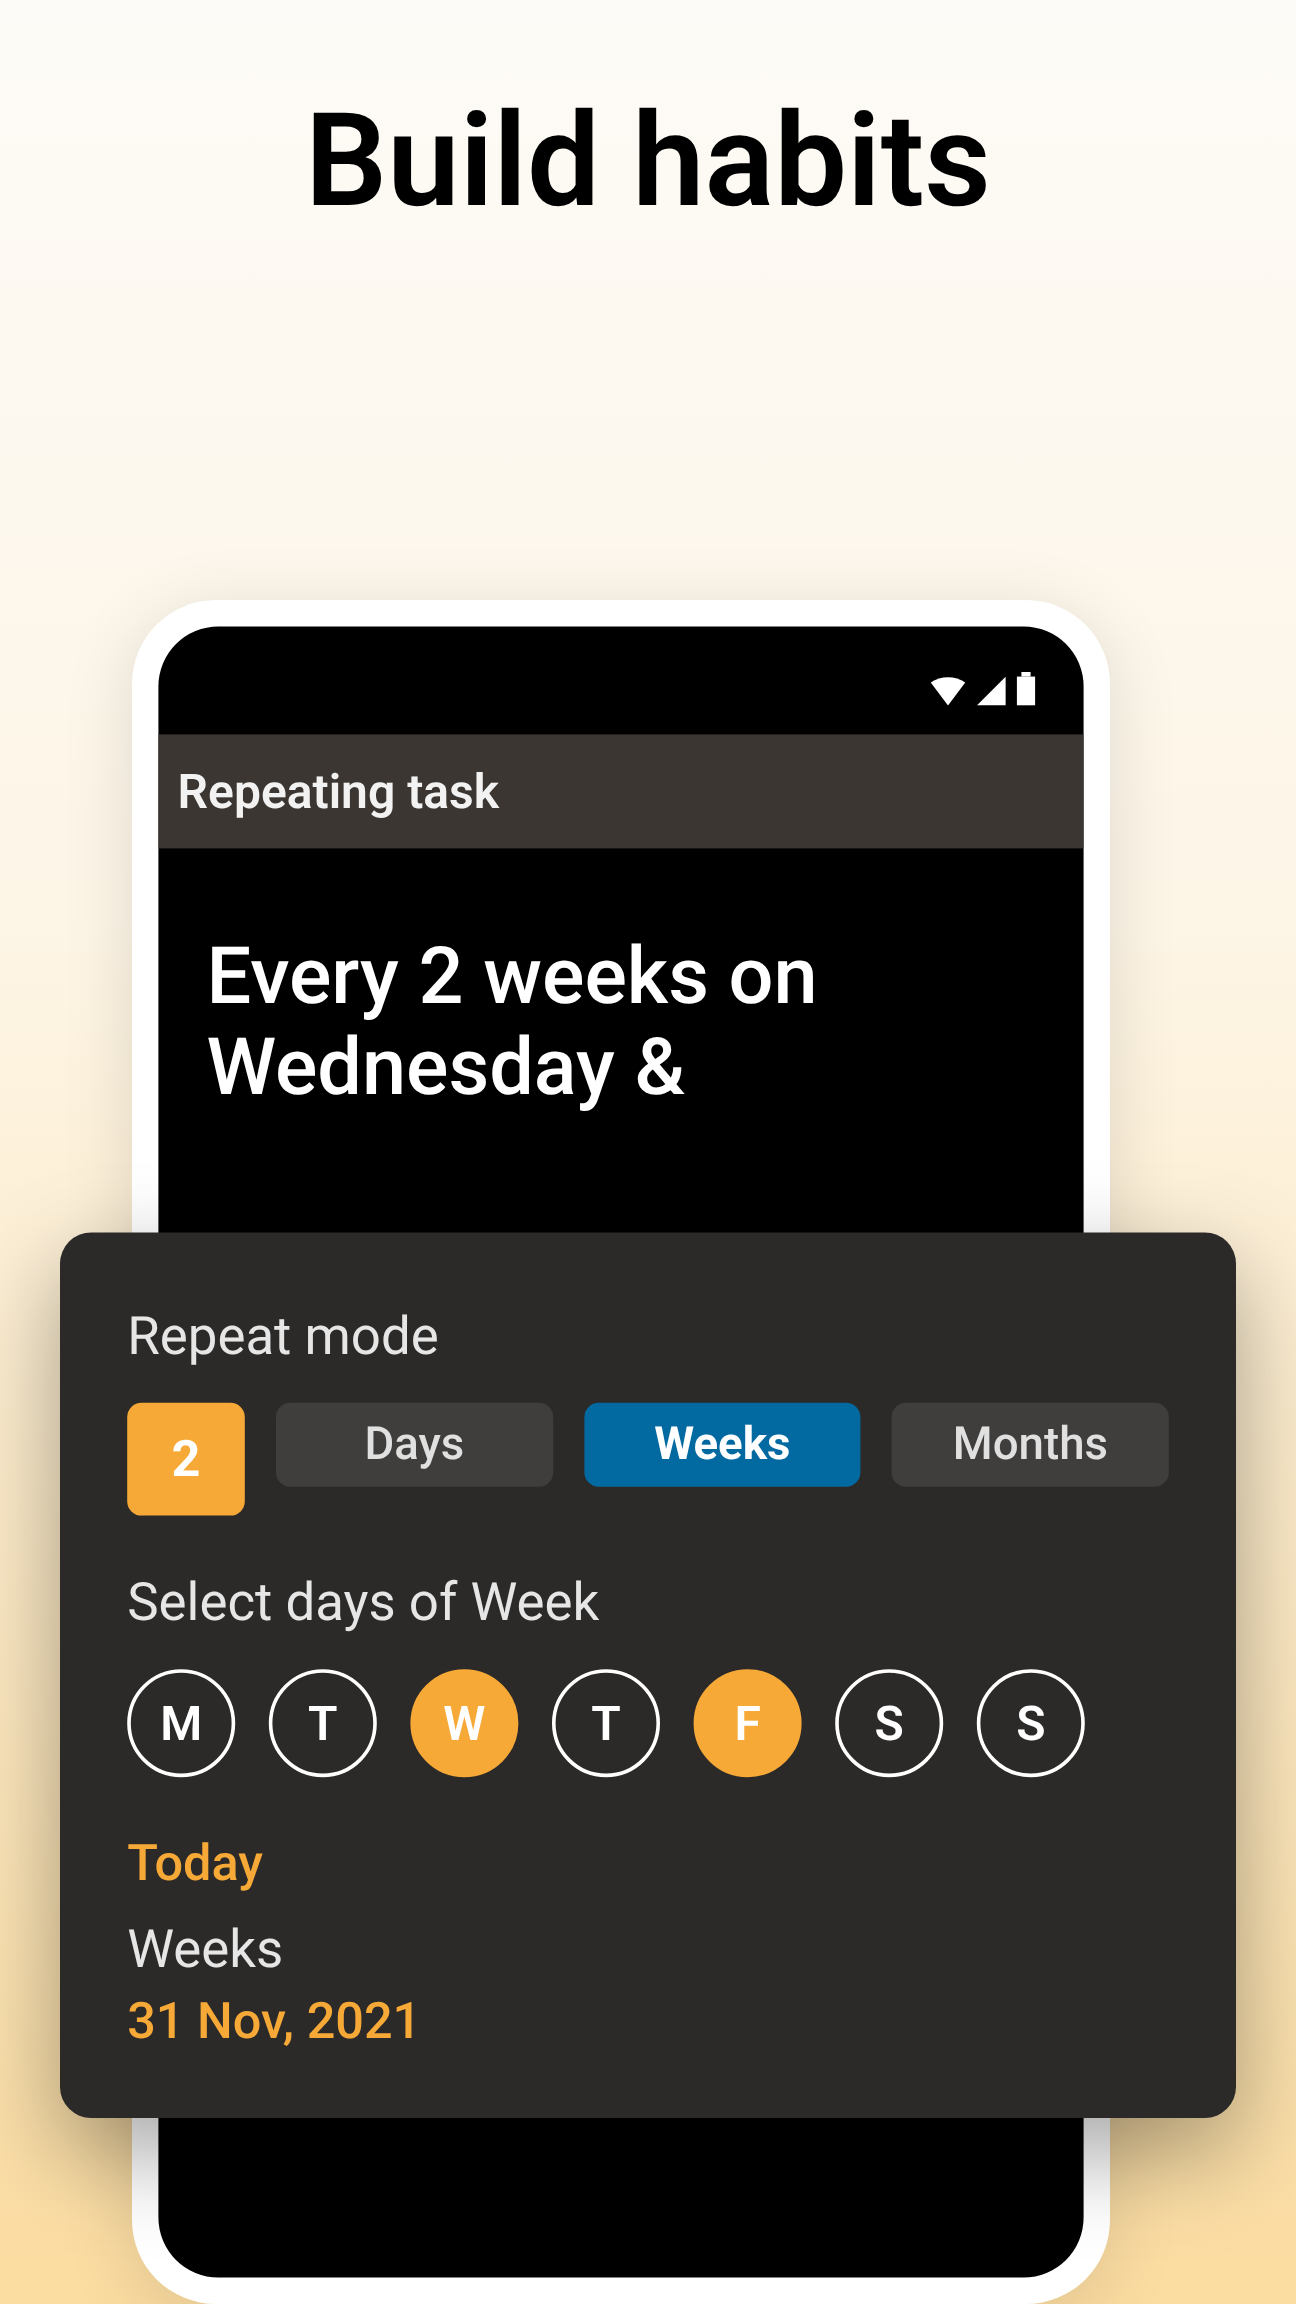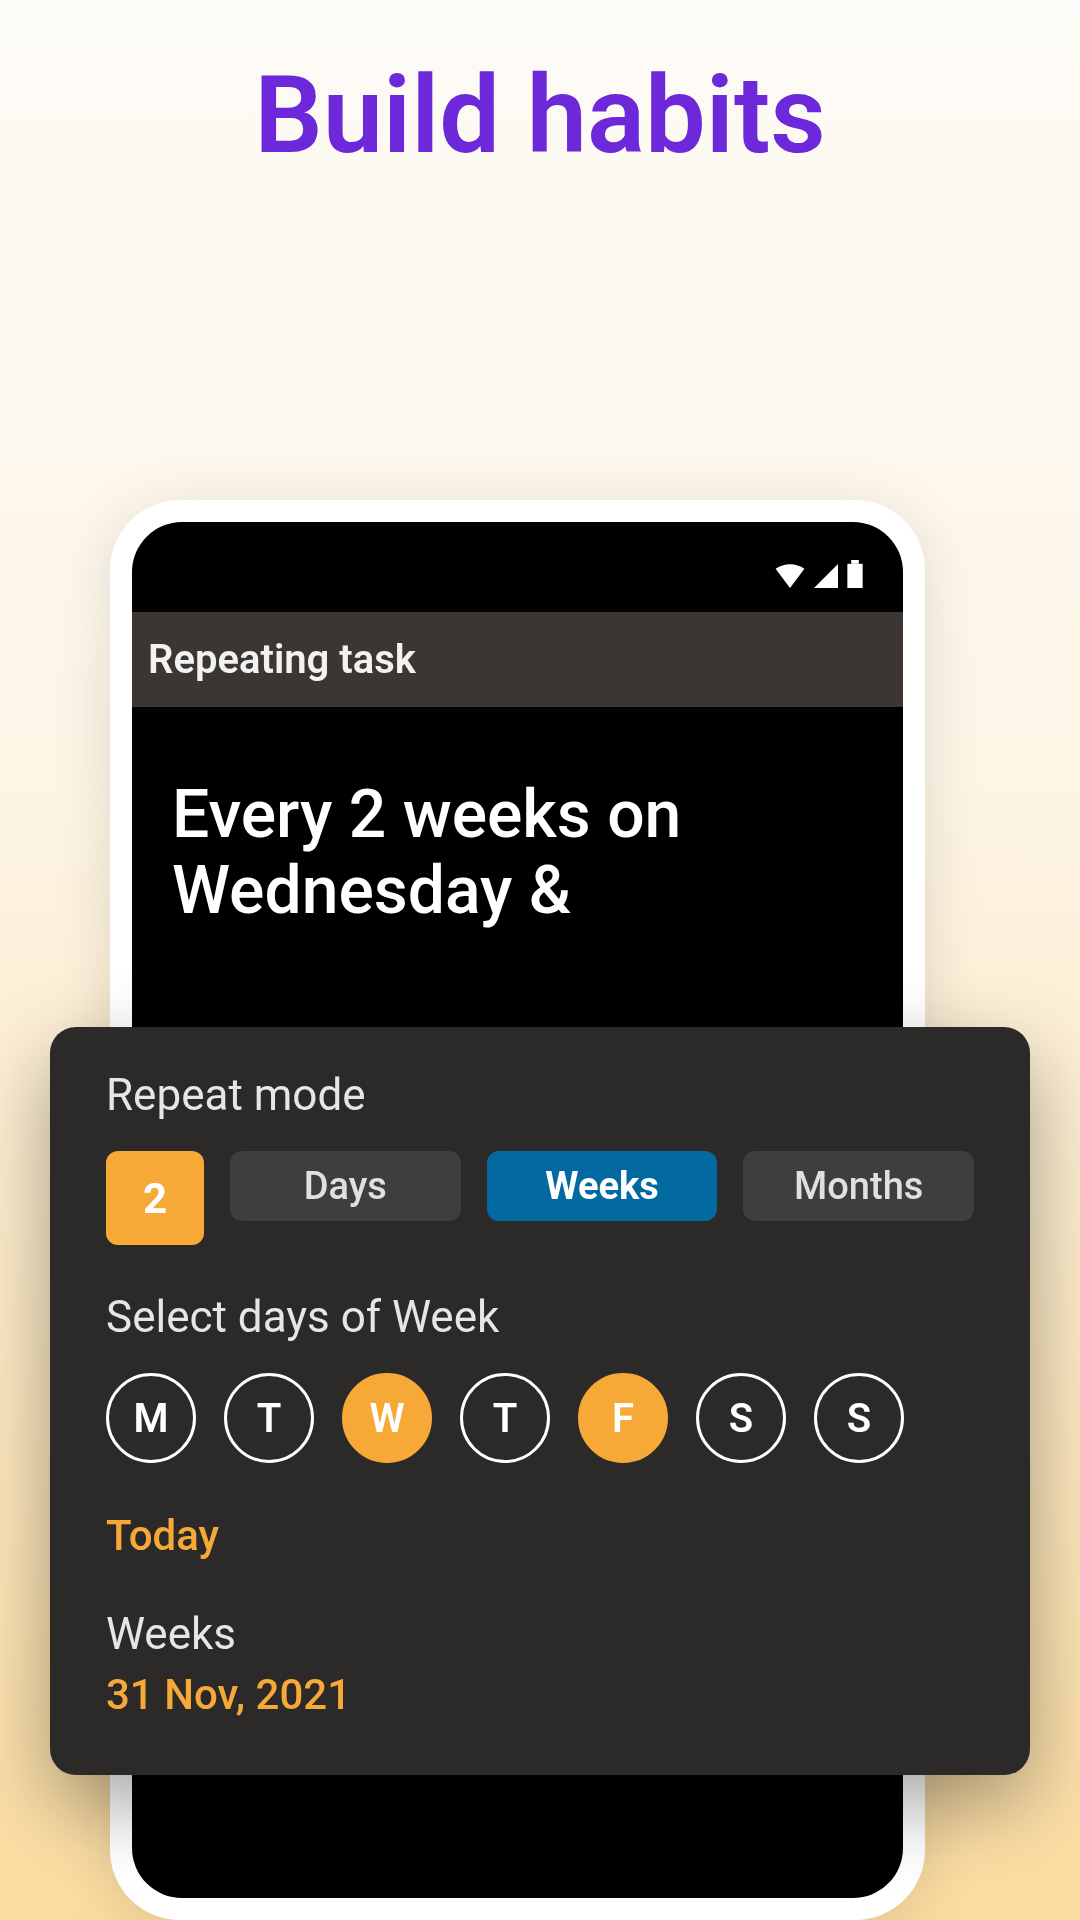--- a/index.html
+++ b/index.html
@@ -8,22 +8,22 @@
     font-family: -apple-system, BlinkMacSystemFont, "Segoe UI", Roboto, sans-serif;
     background: linear-gradient(to bottom, #fdfbf7 0%, #fdf5e6 40%, #fbdca0 100%);
     position: relative;
     overflow: hidden;
   }
 
   .page-title {
     text-align: center;
     font-size: 108px;
     font-weight: 600;
-    color: #6d28d9;
-    padding-top: 52px;
+    color: #000000;
+    padding-top: 72px;
   }
 
   
   .phone-frame {
     position: absolute;
     left: 110px;
     top: 500px;
     width: 815px;
     height: 1420px;
     background: #ffffff;
@@ -70,21 +70,21 @@
   }
 
   
   .sheet {
     position: absolute;
     left: 50px;
     right: 50px;
     top: 1027px;
     background: #2c2a28;
     border-radius: 26px;
-    padding: 42px 56px 56px 56px;
+    padding: 60px 56px 56px 56px;
     box-shadow: 0 30px 80px rgba(0,0,0,0.35);
     color: #ffffff;
   }
   .section-label {
     font-size: 44px;
     font-weight: 400;
     color: #e6e6e6;
     margin-bottom: 30px;
   }
   .mode-row {
@@ -144,21 +144,21 @@
   }
   .day-circle.selected {
     background: #f7a938;
     border-color: #f7a938;
   }
 
   .field-value {
     color: #f7a938;
     font-size: 42px;
     font-weight: 500;
-    margin-bottom: 48px;
+    margin-bottom: 20px;
   }
   .field-value.last { margin-bottom: 0; }
   .field-label {
     font-size: 44px;
     color: #e6e6e6;
     margin-bottom: 10px;
   }
 </style>
 </head>
 <body>

